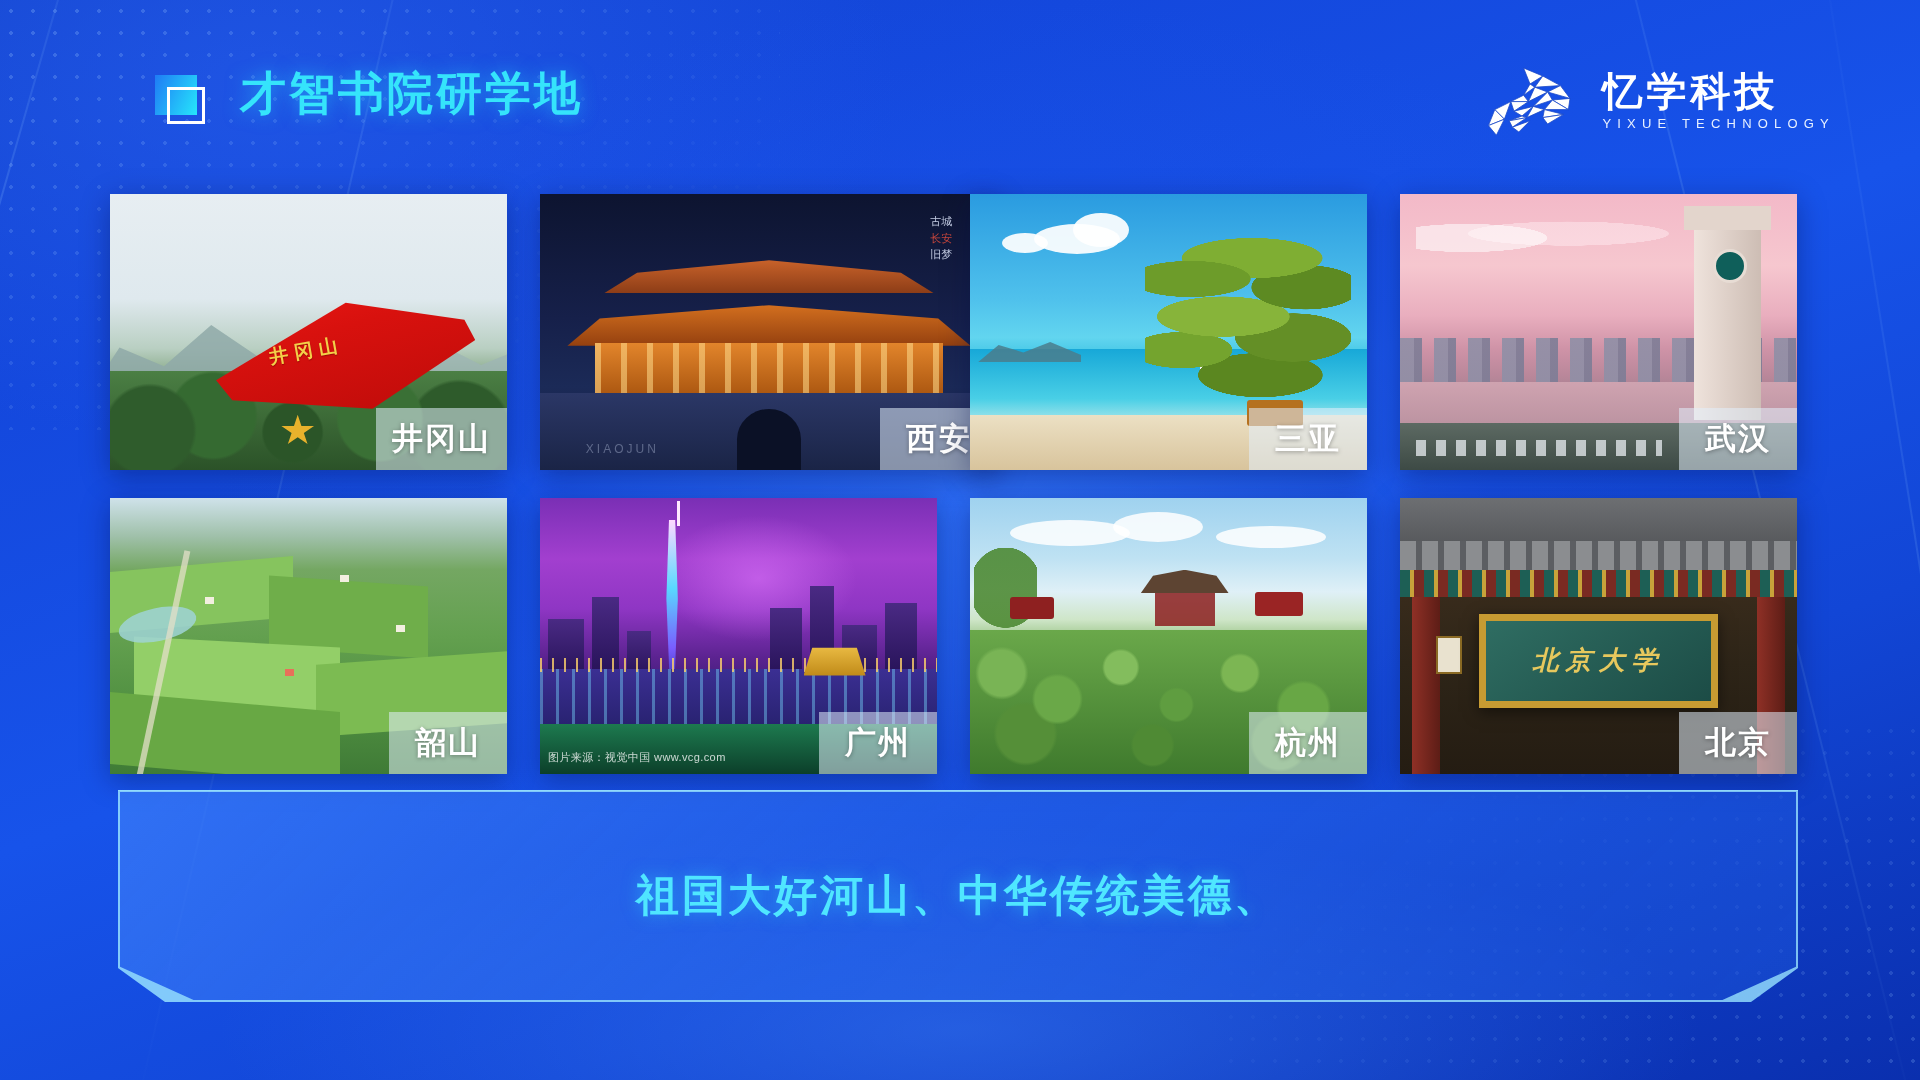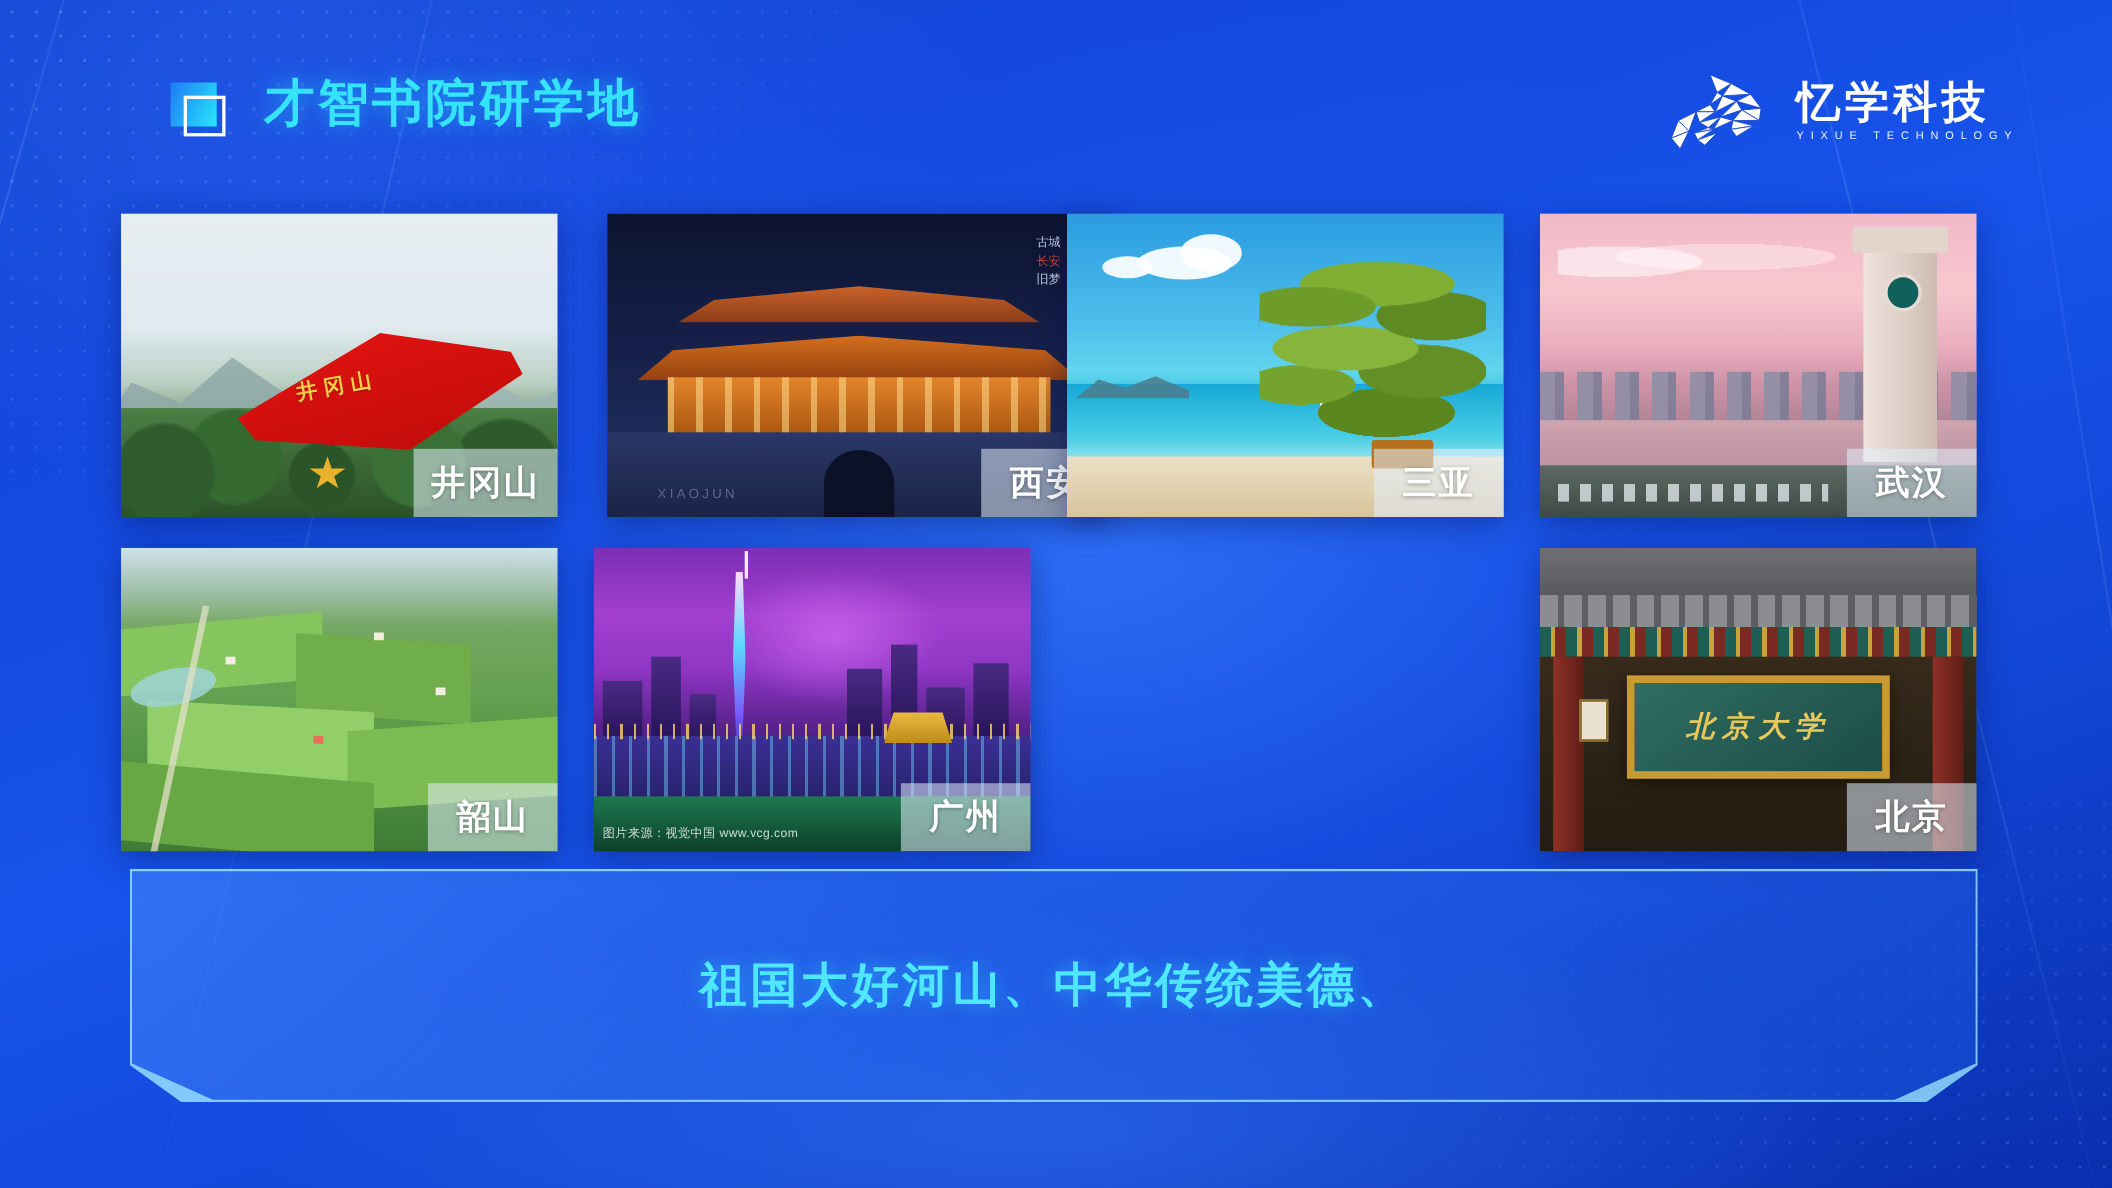--- a/index.html
+++ b/index.html
@@ -63,21 +63,21 @@
     font-size:46px; font-weight:bold; letter-spacing:3px;
     color:#35e4fb;
     text-shadow:0 0 18px rgba(40,210,255,.55);
     white-space:nowrap;
   }
 
   .logo { position:absolute; right:85px; top:62px; height:76px; display:flex; align-items:center; gap:16px; }
   .logo-mark { width:112px; height:74px; }
   .logo-txt { display:flex; flex-direction:column; }
   .logo-cn { font-size:40px; font-weight:bold; color:#ffffff; letter-spacing:4px; line-height:1.05; }
-  .logo-en { font-size:10px; color:#e8f1ff; letter-spacing:6.2px; margin-top:4px; }
+  .logo-en { font-size:13px; color:#e8f1ff; letter-spacing:6.2px; margin-top:4px; }
 
   
   .grid { position:absolute; left:0; top:0; width:1920px; height:1080px; }
   .card {
     position:absolute;
     overflow:hidden;
     box-shadow:0 6px 26px rgba(0,14,70,.38);
   }
   .card-label {
     position:absolute; right:0; bottom:0;
@@ -322,21 +322,21 @@
         <div class="trees"></div>
       <div class="flag"></div>
       <div class="flag-txt">井冈山</div>
       <div class="star"></div>
     </div>
     <div class="card-label">
       <span>井冈山</span>
     </div>
   </div>
 
-  <div class="card" style="left:552px;top:194px;width:458px;height:276px;">
+  <div class="card" style="left:540px;top:194px;width:458px;height:276px;">
     <div class="ph xian">
       <div class="cal">古城<br><i>长安</i><br>旧梦</div>
       <div class="roof1"></div>
         <div class="roof2"></div>
         <div class="body"></div>
       <div class="base"></div>
         <div class="arch"></div>
       <div class="wm">XIAOJUN</div>
     </div>
     <div class="card-label">
@@ -412,20 +412,38 @@
       <div class="house h1"></div>
         <div class="house h2"></div>
       <div class="house h3"></div>
         <div class="house h4"></div>
     </div>
     <div class="card-label">
       <span>韶山</span>
     </div>
   </div>
 
+  <div class="card" style="left:970px;top:498px;width:397px;height:276px;">
+    <div class="ph hz">
+      <div class="cloud2 k1"></div>
+        <div class="cloud2 k2"></div>
+        <div class="cloud2 k3"></div>
+      <div class="willow"></div>
+      <div class="boat2"></div>
+        <div class="boat3"></div>
+      <div class="pav">
+          <div class="r"></div>
+          <div class="c"></div>
+        </div>
+      <div class="lotus"></div>
+    </div>
+    <div class="card-label">
+      <span>杭州</span>
+    </div>
+  </div>
 
   <div class="card" style="left:1400px;top:498px;width:397px;height:276px;">
     <div class="ph bj">
       <div class="roof"></div>
         <div class="eave"></div>
       <div class="col cl"></div>
         <div class="col cr"></div>
       <div class="lamp"></div>
       <div class="plaque">
           <span>北京大学</span>

